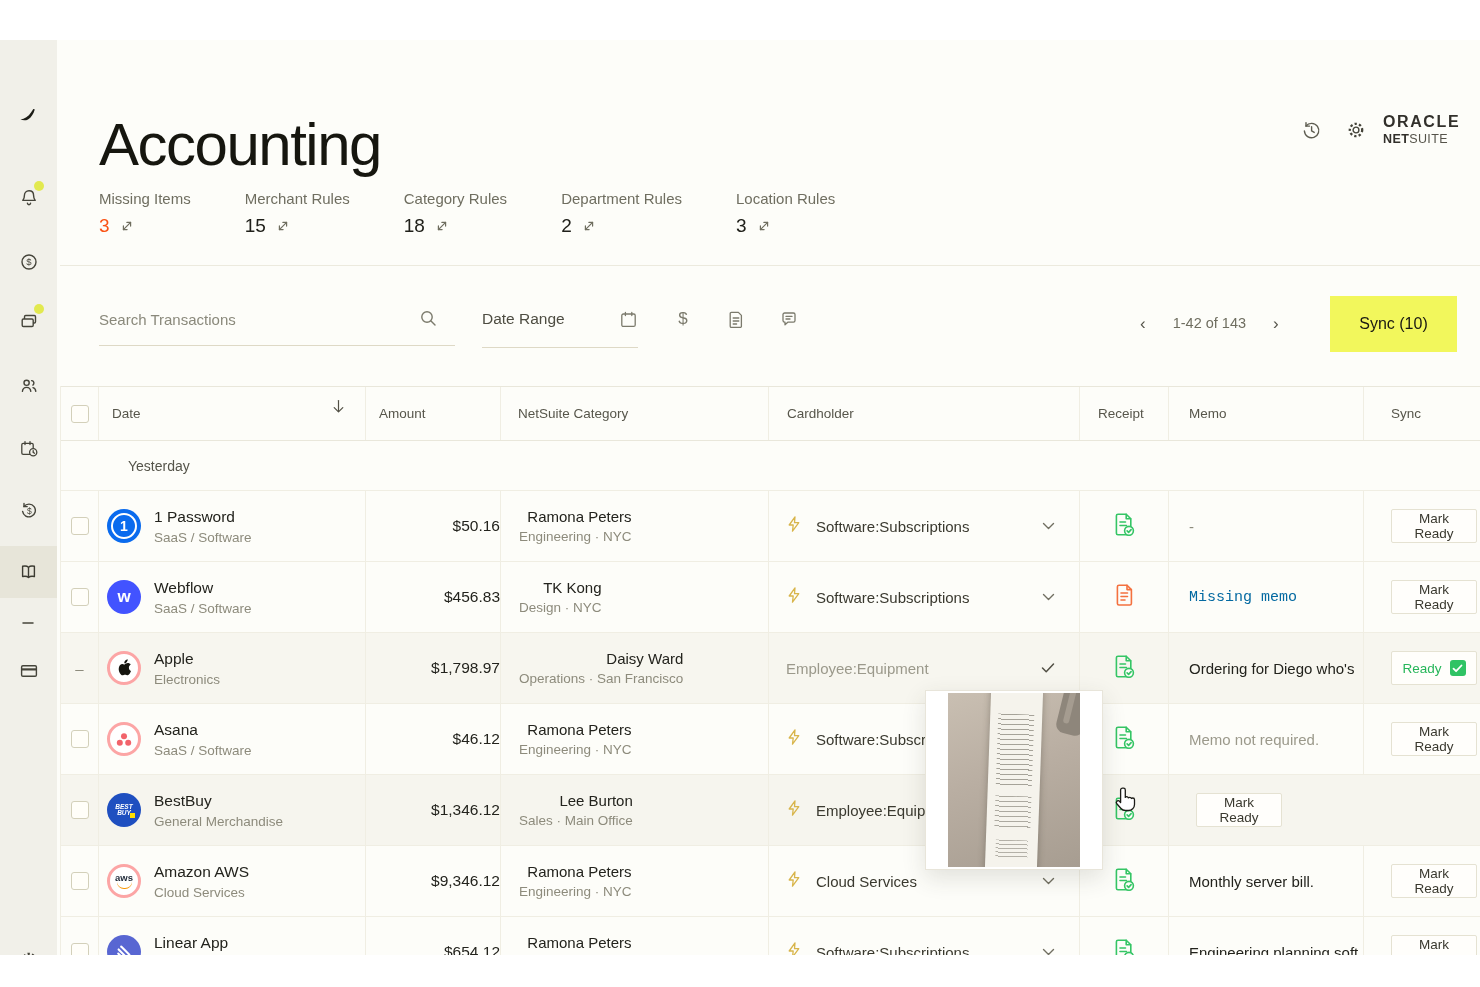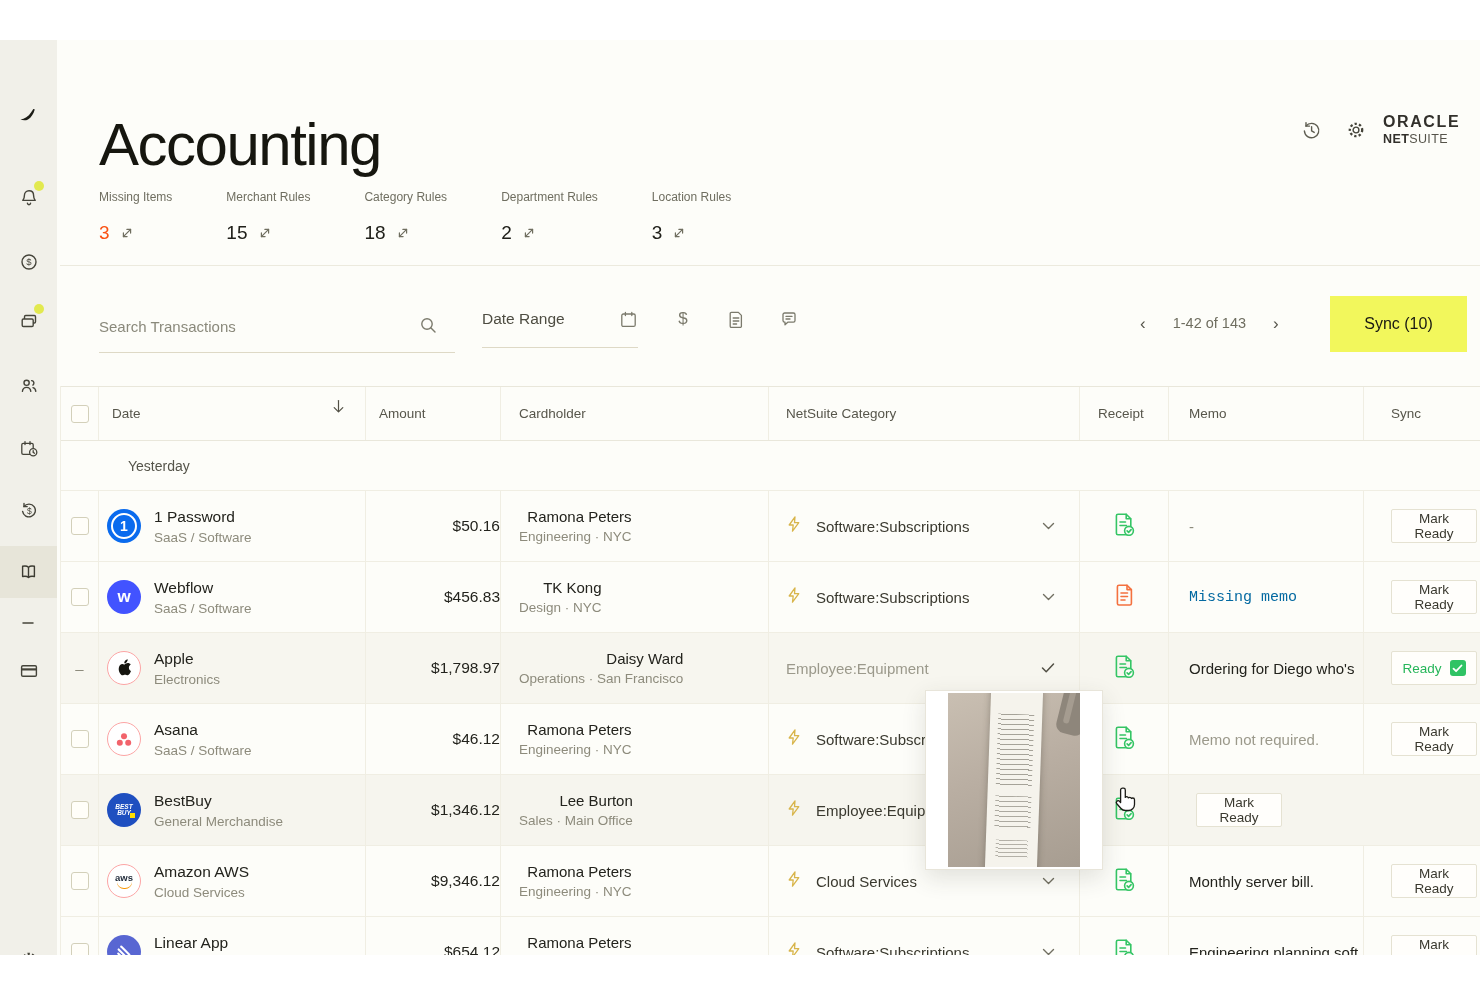--- a/index.html
+++ b/index.html
@@ -18,38 +18,38 @@
   .title{position:absolute;left:99px;top:70px;font-size:60px;font-weight:500;letter-spacing:-1.5px;color:#16160f;z-index:3;}
   .icon-btn{position:absolute;width:26px;height:26px;display:flex;align-items:center;justify-content:center;z-index:3;}
   .brand{position:absolute;left:1383px;top:114px;z-index:3;line-height:1.05;}
   .brand-oracle{font-size:16px;font-weight:700;letter-spacing:1.6px;color:#32302b;}
   .brand-netsuite{font-size:12.5px;letter-spacing:.4px;color:#32302b;margin-top:2px;}
   .brand-netsuite .bold{font-weight:700;}
   .brand-netsuite .light{font-weight:400;color:#55534a;}
 
   
   .stats{position:absolute;left:99px;top:190px;display:flex;column-gap:54px;z-index:3;}
-  .stat-label{font-size:12px;color:#6f6e60;margin-bottom:18px;}
+  .stat-label{font-size:15px;color:#6f6e60;margin-bottom:8px;}
   .stat-value{font-size:19px;color:#20201a;display:flex;align-items:center;gap:11px;}
   .stat-value.accent .num{color:#fa5214;}
   .divider{position:absolute;left:60px;right:0;top:265px;height:1px;background:#eceade;z-index:3;}
-  .search-wrap{position:absolute;left:99px;top:304px;width:356px;border-bottom:1px solid #ded9c6;height:48px;}
+  .search-wrap{position:absolute;left:99px;top:297px;width:356px;border-bottom:1px solid #ded9c6;height:48px;}
   .search-wrap input{border:none;outline:none;background:transparent;width:320px;font-size:15px;
        font-family:"Liberation Sans",sans-serif;color:#55544a;padding:14px 0 0 0;}
   .search-wrap input::placeholder{color:#8a897b;}
   .search-wrap .s-icon{position:absolute;right:18px;top:13px;}
   .date-wrap{position:absolute;left:482px;top:300px;width:156px;height:48px;border-bottom:1px solid #ded9c6;
        display:flex;align-items:flex-start;justify-content:space-between;padding-top:10px;box-sizing:border-box;}
   .date-wrap .lbl{font-size:15.5px;color:#4e4d42;}
   .filter-btn{position:absolute;top:306px;width:26px;height:26px;display:flex;align-items:center;justify-content:center;color:#7b7a6c;}
   .filter-dollar{font-size:17px;color:#7b7a6c;}
   .pager{position:absolute;left:1140px;top:308px;height:30px;display:flex;align-items:center;gap:27px;}
   .pager .pg-txt{font-size:14.5px;color:#6f6e60;}
   .pager .pg-ch{font-size:17px;color:#55544a;line-height:1;}
-  .sync-btn{position:absolute;left:1330px;top:296px;width:137px;height:56px;background:#f2f75c;border:none;
+  .sync-btn{position:absolute;left:1330px;top:296px;width:127px;height:56px;background:#f2f75c;border:none;
        font-family:"Liberation Sans",sans-serif;font-size:16px;color:#181812;display:flex;align-items:center;justify-content:center;}
 
   
   .table{position:absolute;left:60px;top:386px;width:1420px;z-index:1;border-left:1px solid #f0eee3;box-sizing:border-box;}
   .thead,.trow{display:grid;grid-template-columns:38px 267px 135px 268px 311px 89px 195px 117px;}
   .thead{height:55px;border-top:1px solid #e9e7db;border-bottom:1px solid #e9e7db;box-sizing:border-box;}
   .thead .hcell{display:flex;align-items:center;font-size:13.5px;color:#57564b;border-right:1px solid #f0eee3;
        padding-left:13px;box-sizing:border-box;position:relative;}
   .thead .hcell:last-child{border-right:none;}
   .thead .h-check{justify-content:center;padding-left:0;}
@@ -59,21 +59,21 @@
   .trow{height:71px;border-bottom:1px solid #f0eee3;box-sizing:border-box;background:transparent;}
   .trow.tint{background:#f7f6ef;}
   .trow.hovered{background:#f6f5ee;}
   .cell{border-right:1px solid #f0eee3;display:flex;align-items:center;box-sizing:border-box;position:relative;overflow:hidden;}
   .cell:last-child{border-right:none;}
   .c-check{justify-content:center;}
   .cbox{width:16px;height:16px;border:1px solid #d3d0ba;border-radius:3px;background:#fffef9;}
   .cdash{color:#8d8b7c;font-size:15px;}
   .c-merchant{padding-left:8px;gap:13px;}
   .lg{position:relative;width:34px;height:34px;border-radius:50%;flex:0 0 34px;display:flex;align-items:center;justify-content:center;overflow:hidden;box-sizing:border-box;}
-  .lg.ring{border:1px solid #fca5a5;background:#fff;}
+  .lg.ring{border:3px solid #fca5a5;background:#fff;}
   .m-name{font-size:15.5px;color:#23231d;}
   .m-sub,.h-sub{font-size:13.5px;color:#8d8b7c;margin-top:4px;}
   .c-amount{justify-content:flex-end;font-size:15.5px;color:#23231d;}
   .c-holder{padding-left:18px;text-align:right;}
   .h-name{font-size:15px;color:#23231d;}
   .c-cat{padding-left:17px;gap:14px;}
   .cat-label{font-size:15px;color:#3a392f;white-space:nowrap;}
   .cat-label.muted{color:#9b998b;}
   .cat-right{position:absolute;right:24px;top:50%;transform:translateY(-50%);display:flex;}
   .c-receipt{justify-content:center;}
@@ -310,25 +310,25 @@
       <div class="hcell">
           <span>Date</span>
           <span class="sort" id="icon-sort"><svg width="13" height="15" viewBox="0 0 13 15" fill="none" stroke="#514f44" stroke-width="1.2" stroke-linecap="round" stroke-linejoin="round">
               <path d="M6.5 1.5 v11"></path>
               <path d="M2.2 8.6 l4.3 4.3 4.3-4.3"></path>
             </svg></span>
         </div>
       <div class="hcell">
           <span>Amount</span>
         </div>
+      <div class="hcell" style="padding-left:17px;">
+          <span>NetSuite Category</span>
+        </div>
       <div class="hcell" style="padding-left:18px;">
           <span>Cardholder</span>
-        </div>
-      <div class="hcell" style="padding-left:17px;">
-          <span>NetSuite Category</span>
         </div>
       <div class="hcell" style="padding-left:18px;">
           <span>Receipt</span>
         </div>
       <div class="hcell" style="padding-left:20px;">
           <span>Memo</span>
         </div>
       <div class="hcell" style="padding-left:27px;">
           <span>Sync</span>
         </div>

